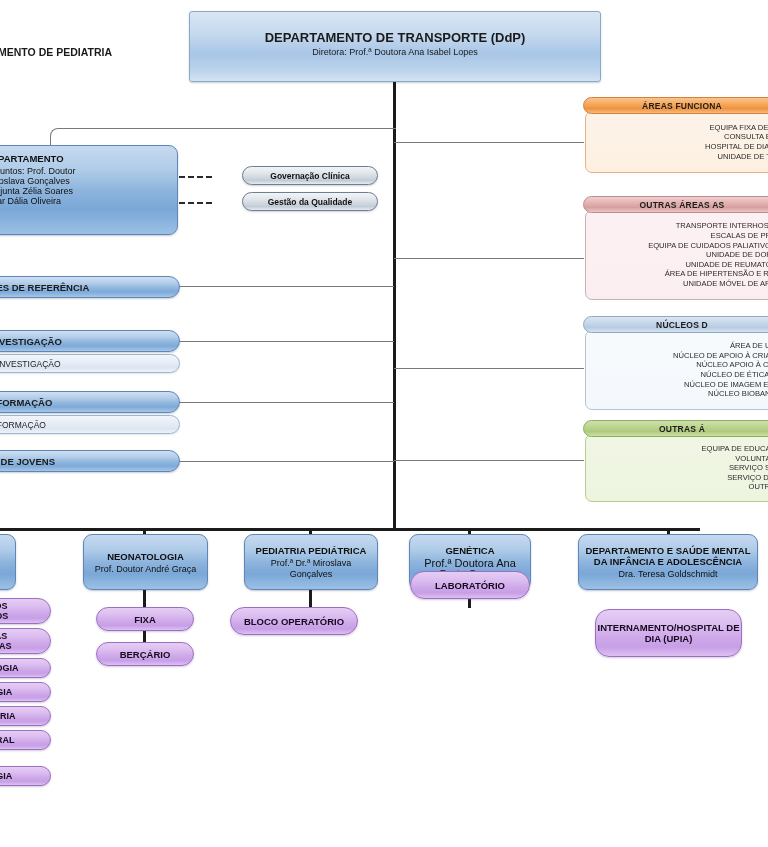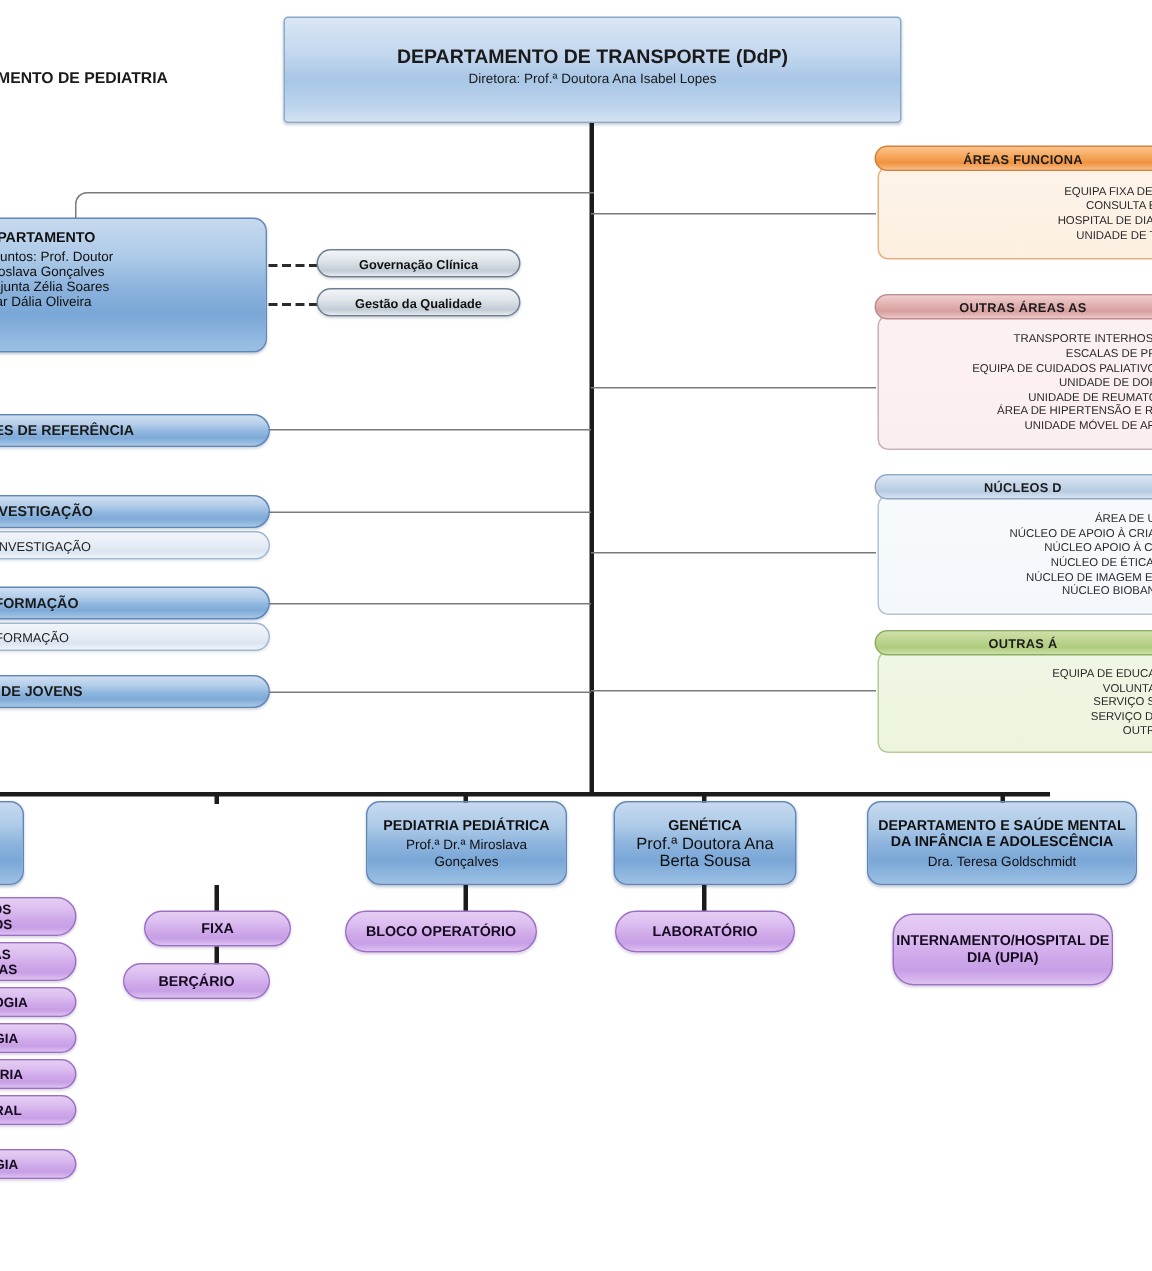--- a/index.html
+++ b/index.html
@@ -46,20 +46,21 @@
     box-shadow:0 1px 2px rgba(120,140,160,.22);
     color:#222;
   }
   
   .pill-steel{
     border:1px solid #6d7f91;
     border-radius:999px;
     background:linear-gradient(to bottom,#f3f5f7 0%,#e2e7ec 35%,#cfd7df 62%,#c3ccd6 80%,#e6ebf0 100%);
     box-shadow:0 1px 2px rgba(90,100,115,.3);
     color:#111;
+    margin-left:31px;
   }
   
   .pill-purple{
     border:1px solid #9b6fc4;
     border-radius:14px;
     background:linear-gradient(to bottom,#e5cdf3 0%,#dcbef0 30%,#cfa8e9 60%,#c79fe6 80%,#ddc0f1 100%);
     box-shadow:0 1px 2px rgba(110,80,140,.3);
     color:#150a1f;
   }
 
@@ -248,44 +249,48 @@
   <div class="node pill-purple" style="left:-62px;top:706px;width:113px;height:20px;font-size:9px;font-weight:bold;">
     <span>EDIATRIA</span>
   </div>
   <div class="node pill-purple" style="left:-62px;top:730px;width:113px;height:20px;font-size:9px;font-weight:bold;">
     <span>A GERAL</span>
   </div>
   <div class="node pill-purple" style="left:-62px;top:766px;width:113px;height:20px;font-size:9px;font-weight:bold;">
     <span>OLOGIA</span>
   </div>
 
+  <div class="node blue-box" style="left:83px;top:534px;width:125px;height:56px;padding:4px;">
+    <span class="ttl" style="font-size:9.5px;">NEONATOLOGIA</span>
+    <span class="sub" style="font-size:9px;margin-top:2px;">Prof. Doutor André Graça</span>
+  </div>
   <div class="conn" style="left:143px;top:590px;width:3px;height:18px;"></div>
   <div class="node pill-purple" style="left:96px;top:607px;width:98px;height:24px;font-size:9.5px;font-weight:bold;">
     <span>FIXA</span>
   </div>
   <div class="conn" style="left:143px;top:631px;width:3px;height:12px;"></div>
-  <div class="node pill-purple" style="left:82px;top:642px;width:98px;height:24px;font-size:9.5px;font-weight:bold;">
+  <div class="node pill-purple" style="left:96px;top:642px;width:98px;height:24px;font-size:9.5px;font-weight:bold;">
     <span>BERÇÁRIO</span>
   </div>
 
   <div class="node blue-box" style="left:244px;top:534px;width:134px;height:56px;padding:4px;">
     <span class="ttl" style="font-size:9.5px;">PEDIATRIA PEDIÁTRICA</span>
     <span class="sub" style="font-size:9px;margin-top:2px;line-height:11px;">Prof.ª Dr.ª Miroslava Gonçalves</span>
   </div>
   <div class="conn" style="left:309px;top:590px;width:3px;height:18px;"></div>
   <div class="node pill-purple" style="left:230px;top:607px;width:128px;height:28px;font-size:9.5px;font-weight:bold;">
     <span>BLOCO OPERATÓRIO</span>
   </div>
 
   <div class="node blue-box" style="left:409px;top:534px;width:122px;height:56px;padding:4px;">
     <span class="ttl" style="font-size:9.5px;">GENÉTICA</span>
     <span class="sub" style="font-size:11px;margin-top:2px;line-height:11px;">Prof.ª Doutora Ana Berta Sousa</span>
   </div>
   <div class="conn" style="left:468px;top:590px;width:3px;height:18px;"></div>
-  <div class="node pill-purple" style="left:410px;top:607px;width:120px;height:28px;font-size:9.5px;font-weight:bold;">
+  <div class="node pill-purple" style="left:410px;top:571px;width:120px;height:28px;font-size:9.5px;font-weight:bold;">
     <span>LABORATÓRIO</span>
   </div>
 
   <div class="node blue-box" style="left:578px;top:534px;width:180px;height:56px;padding:4px;">
     <span class="ttl" style="font-size:9.5px;line-height:11px;">DEPARTAMENTO E SAÚDE MENTAL DA INFÂNCIA E ADOLESCÊNCIA</span>
     <span class="sub" style="font-size:9px;margin-top:2px;">Dra. Teresa Goldschmidt</span>
   </div>
   <div class="node pill-purple" style="left:595px;top:609px;width:147px;height:48px;font-size:9.5px;font-weight:bold;line-height:11px;">
     <span>INTERNAMENTO/HOSPITAL DE  DIA (UPIA)</span>
   </div>

